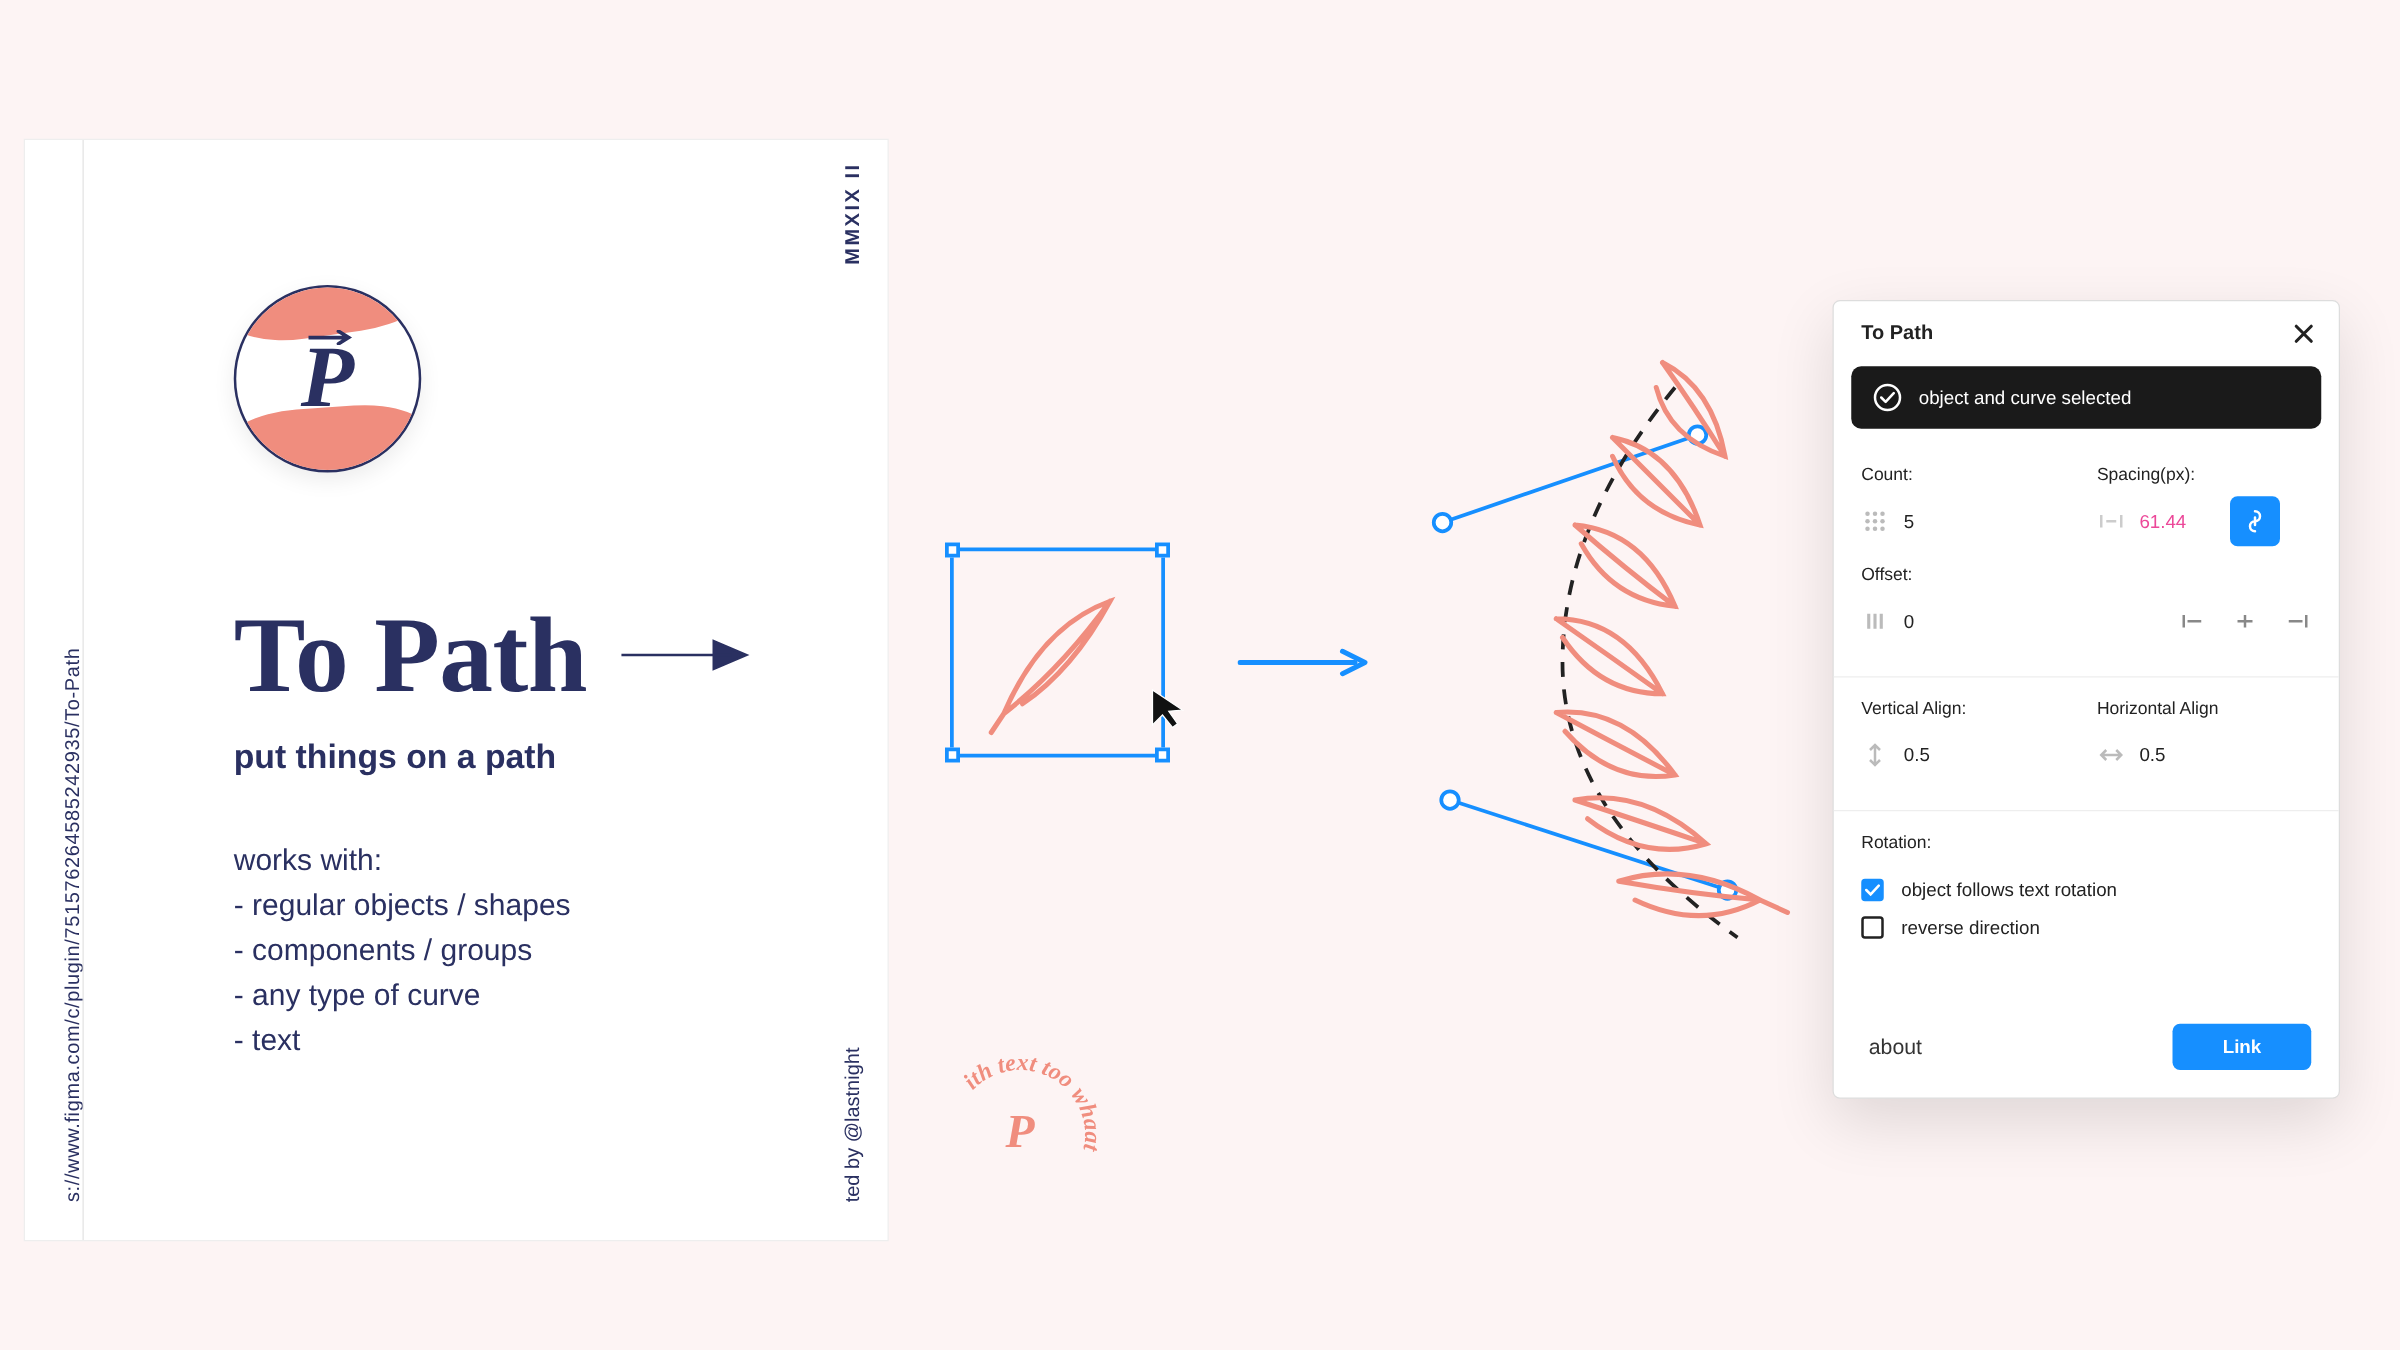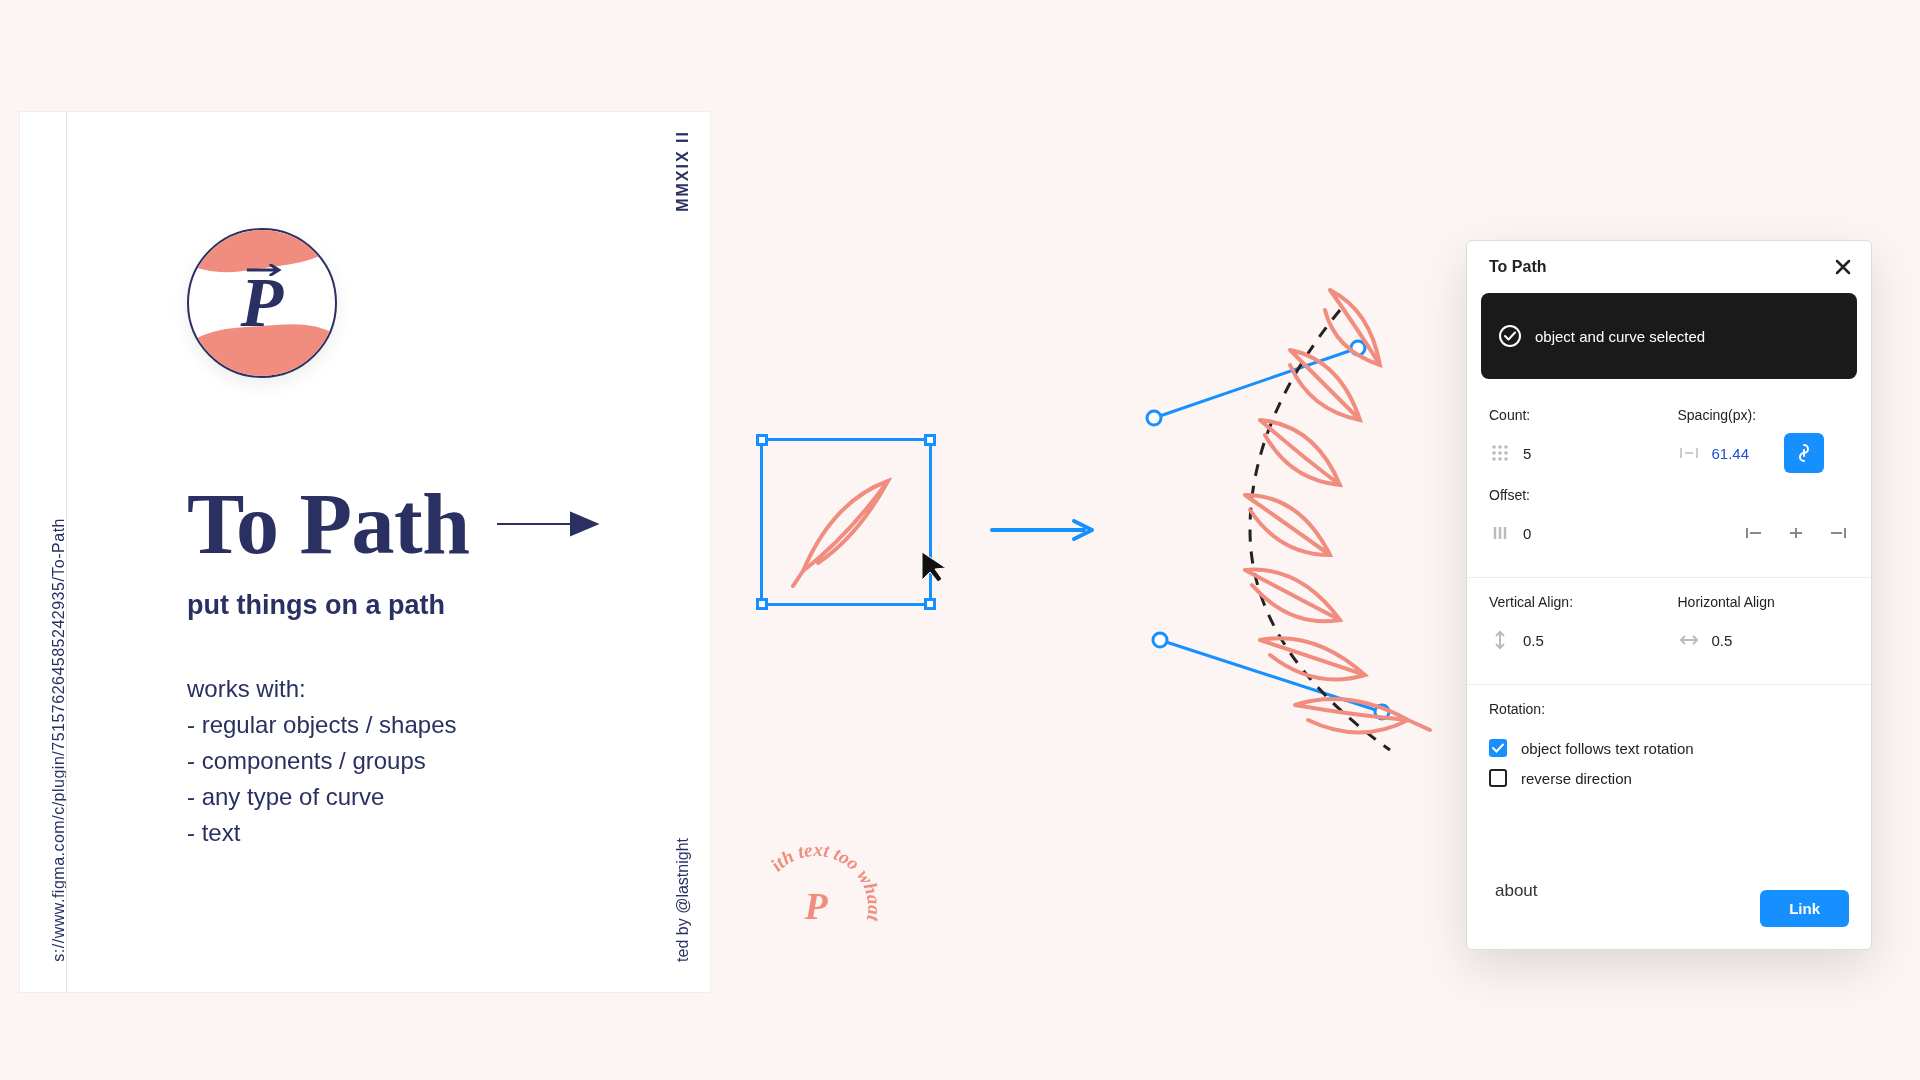--- a/index.html
+++ b/index.html
@@ -108,50 +108,50 @@
     box-shadow: 0 18px 50px rgba(0,0,0,.12);
     font-size: 15px; color: #222;
   }
   .panel-header {
     display: flex; align-items: center; justify-content: space-between;
     padding: 16px 18px 14px 22px; font-weight: 700; font-size: 16px;
   }
   .close-x { width: 20px; height: 20px; display:flex; align-items:center; justify-content:center; cursor:pointer; color:#222;}
   .status-bar {
     margin: 2px 14px 18px 14px; background: #1a1a1a; color: #fff;
-    border-radius: 8px; padding: 32px 18px; display: flex; align-items: center; gap: 14px;
+    border-radius: 8px; padding: 14px 18px; display: flex; align-items: center; gap: 14px;
     font-size: 15px; font-weight: 500; text-align: center;
   }
   .status-check { width:22px; height:22px; border:2px solid #fff; border-radius:50%; display:flex; align-items:center; justify-content:center;}
   .section { padding: 10px 22px 18px 22px; }
   .row { display: flex; gap: 17px; align-items: center; }
   .field { flex: 1; }
   .field-label { font-size: 14px; color: #222; margin-bottom: 10px; }
   .ctrl-row { display: flex; align-items: center; gap: 12px; height: 40px;}
   .ctrl-icon { width: 22px; color: #bbb; display:flex; align-items:center; justify-content:center;}
   .ctrl-val { font-size: 15px; color: #222; outline:none; border:none; background:transparent; width: 60px;}
-  .ctrl-val.dim { color: #1d4ed8; }
+  .ctrl-val.dim { color: #ec4899; }
   .link-btn {
     width: 40px; height: 40px; background: #168fff; border-radius: 6px;
     display:flex; align-items:center; justify-content:center; color:#fff; cursor:pointer;
   }
   .align-group { display:flex; gap: 20px; margin-left:auto;}
   .align-btn { width:22px; height:22px; color:#888; cursor:pointer; display:flex; align-items:center; justify-content:center;}
   .divider { height:1px; background:#eee; margin: 6px 0; }
   .checkbox-row { display:flex; align-items:center; gap:14px; padding: 6px 0; font-size:15px;}
   .chk { width:18px; height:18px; border:2px solid #222; border-radius:3px; display:flex; align-items:center; justify-content:center; cursor:pointer;}
   .chk.on { background:#168fff; border-color:#168fff; color:#fff;}
   .panel-footer {
     display:flex; align-items:center; justify-content:space-between;
     padding: 44px 22px 22px 28px;
   }
   .about-link { font-size:17px; color:#333; cursor:pointer;}
   .link-btn-big {
     background:#168fff; color:#fff; border:none; border-radius:6px;
-    padding: 10px 29px; font-size:15px; font-weight:600; cursor:pointer;margin-top:35px;
+    padding: 10px 40px; font-size:15px; font-weight:600; cursor:pointer;
   }
 </style>
 </head>
 <body>
 
 <div class="poster-wrap">
   <div class="poster-year">MMXIX II</div>
   <div class="poster-credit">ted by @lastnight</div>
   <div class="poster-url">s://www.figma.com/c/plugin/751576264585242935/To-Path</div>
 

